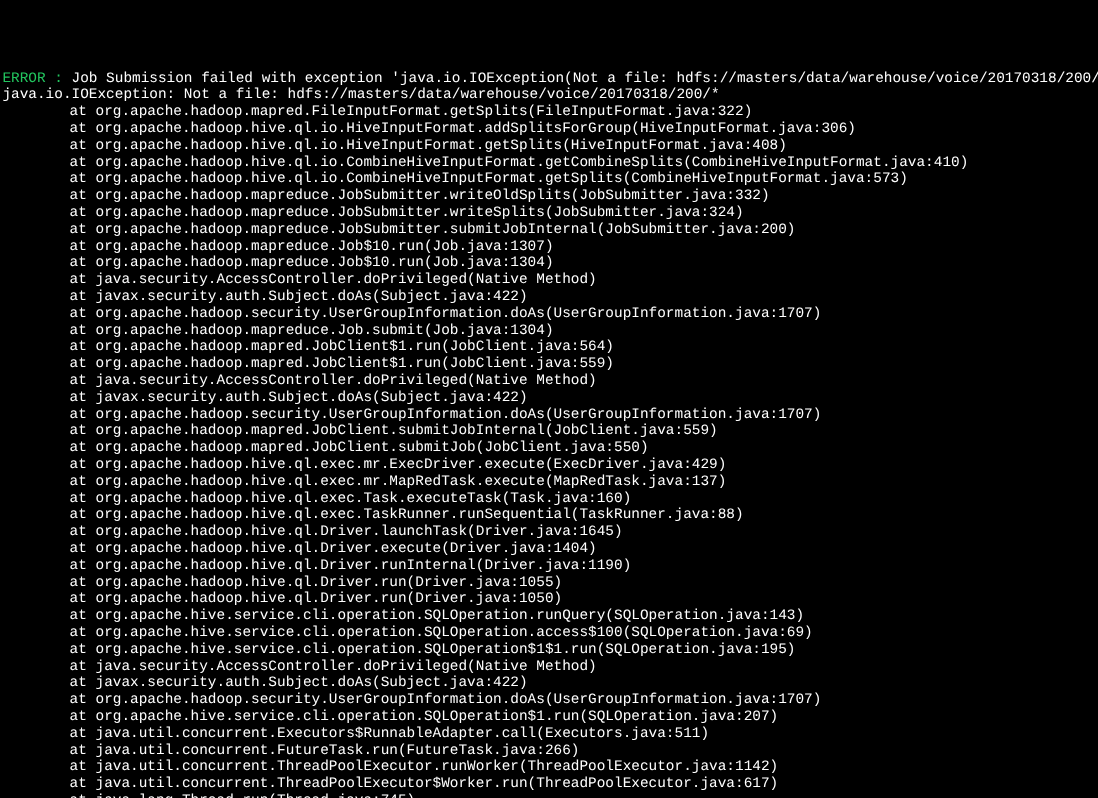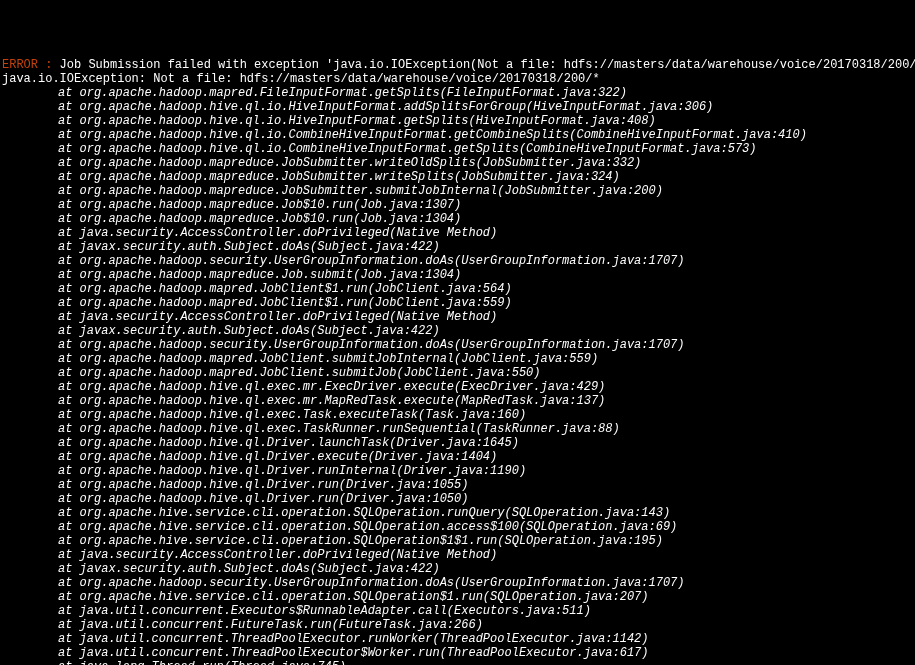--- a/index.html
+++ b/index.html
@@ -19,29 +19,28 @@
       width: 915px;
       height: 665px;
     }
     .terminal-output {
       white-space: pre;
     }
     .error-line {
       display: block;
     }
     .error-prefix {
-      color: #c2410c;
+      color: #22c55e;
     }
     .exception-line {
       display: block;
     }
     .stack-line {
       display: block;
       padding-left: 56px;
-      font-style: italic;
     }
   </style>
 </head>
 <body>
 
 
 
 <div class="terminal-output"><span class="error-line"><span class="error-prefix">ERROR : </span><span>Job Submission failed with exception 'java.io.IOException(Not a file: hdfs://masters/data/warehouse/voice/20170318/200/*)'</span></span><span class="exception-line">java.io.IOException: Not a file: hdfs://masters/data/warehouse/voice/20170318/200/*</span><div id="stack-container"><span class="stack-line">at org.apache.hadoop.mapred.FileInputFormat.getSplits(FileInputFormat.java:322)</span><span class="stack-line">at org.apache.hadoop.hive.ql.io.HiveInputFormat.addSplitsForGroup(HiveInputFormat.java:306)</span><span class="stack-line">at org.apache.hadoop.hive.ql.io.HiveInputFormat.getSplits(HiveInputFormat.java:408)</span><span class="stack-line">at org.apache.hadoop.hive.ql.io.CombineHiveInputFormat.getCombineSplits(CombineHiveInputFormat.java:410)</span><span class="stack-line">at org.apache.hadoop.hive.ql.io.CombineHiveInputFormat.getSplits(CombineHiveInputFormat.java:573)</span><span class="stack-line">at org.apache.hadoop.mapreduce.JobSubmitter.writeOldSplits(JobSubmitter.java:332)</span><span class="stack-line">at org.apache.hadoop.mapreduce.JobSubmitter.writeSplits(JobSubmitter.java:324)</span><span class="stack-line">at org.apache.hadoop.mapreduce.JobSubmitter.submitJobInternal(JobSubmitter.java:200)</span><span class="stack-line">at org.apache.hadoop.mapreduce.Job$10.run(Job.java:1307)</span><span class="stack-line">at org.apache.hadoop.mapreduce.Job$10.run(Job.java:1304)</span><span class="stack-line">at java.security.AccessController.doPrivileged(Native Method)</span><span class="stack-line">at javax.security.auth.Subject.doAs(Subject.java:422)</span><span class="stack-line">at org.apache.hadoop.security.UserGroupInformation.doAs(UserGroupInformation.java:1707)</span><span class="stack-line">at org.apache.hadoop.mapreduce.Job.submit(Job.java:1304)</span><span class="stack-line">at org.apache.hadoop.mapred.JobClient$1.run(JobClient.java:564)</span><span class="stack-line">at org.apache.hadoop.mapred.JobClient$1.run(JobClient.java:559)</span><span class="stack-line">at java.security.AccessController.doPrivileged(Native Method)</span><span class="stack-line">at javax.security.auth.Subject.doAs(Subject.java:422)</span><span class="stack-line">at org.apache.hadoop.security.UserGroupInformation.doAs(UserGroupInformation.java:1707)</span><span class="stack-line">at org.apache.hadoop.mapred.JobClient.submitJobInternal(JobClient.java:559)</span><span class="stack-line">at org.apache.hadoop.mapred.JobClient.submitJob(JobClient.java:550)</span><span class="stack-line">at org.apache.hadoop.hive.ql.exec.mr.ExecDriver.execute(ExecDriver.java:429)</span><span class="stack-line">at org.apache.hadoop.hive.ql.exec.mr.MapRedTask.execute(MapRedTask.java:137)</span><span class="stack-line">at org.apache.hadoop.hive.ql.exec.Task.executeTask(Task.java:160)</span><span class="stack-line">at org.apache.hadoop.hive.ql.exec.TaskRunner.runSequential(TaskRunner.java:88)</span><span class="stack-line">at org.apache.hadoop.hive.ql.Driver.launchTask(Driver.java:1645)</span><span class="stack-line">at org.apache.hadoop.hive.ql.Driver.execute(Driver.java:1404)</span><span class="stack-line">at org.apache.hadoop.hive.ql.Driver.runInternal(Driver.java:1190)</span><span class="stack-line">at org.apache.hadoop.hive.ql.Driver.run(Driver.java:1055)</span><span class="stack-line">at org.apache.hadoop.hive.ql.Driver.run(Driver.java:1050)</span><span class="stack-line">at org.apache.hive.service.cli.operation.SQLOperation.runQuery(SQLOperation.java:143)</span><span class="stack-line">at org.apache.hive.service.cli.operation.SQLOperation.access$100(SQLOperation.java:69)</span><span class="stack-line">at org.apache.hive.service.cli.operation.SQLOperation$1$1.run(SQLOperation.java:195)</span><span class="stack-line">at java.security.AccessController.doPrivileged(Native Method)</span><span class="stack-line">at javax.security.auth.Subject.doAs(Subject.java:422)</span><span class="stack-line">at org.apache.hadoop.security.UserGroupInformation.doAs(UserGroupInformation.java:1707)</span><span class="stack-line">at org.apache.hive.service.cli.operation.SQLOperation$1.run(SQLOperation.java:207)</span><span class="stack-line">at java.util.concurrent.Executors$RunnableAdapter.call(Executors.java:511)</span><span class="stack-line">at java.util.concurrent.FutureTask.run(FutureTask.java:266)</span><span class="stack-line">at java.util.concurrent.ThreadPoolExecutor.runWorker(ThreadPoolExecutor.java:1142)</span><span class="stack-line">at java.util.concurrent.ThreadPoolExecutor$Worker.run(ThreadPoolExecutor.java:617)</span><span class="stack-line">at java.lang.Thread.run(Thread.java:745)</span></div></div>
 
 

